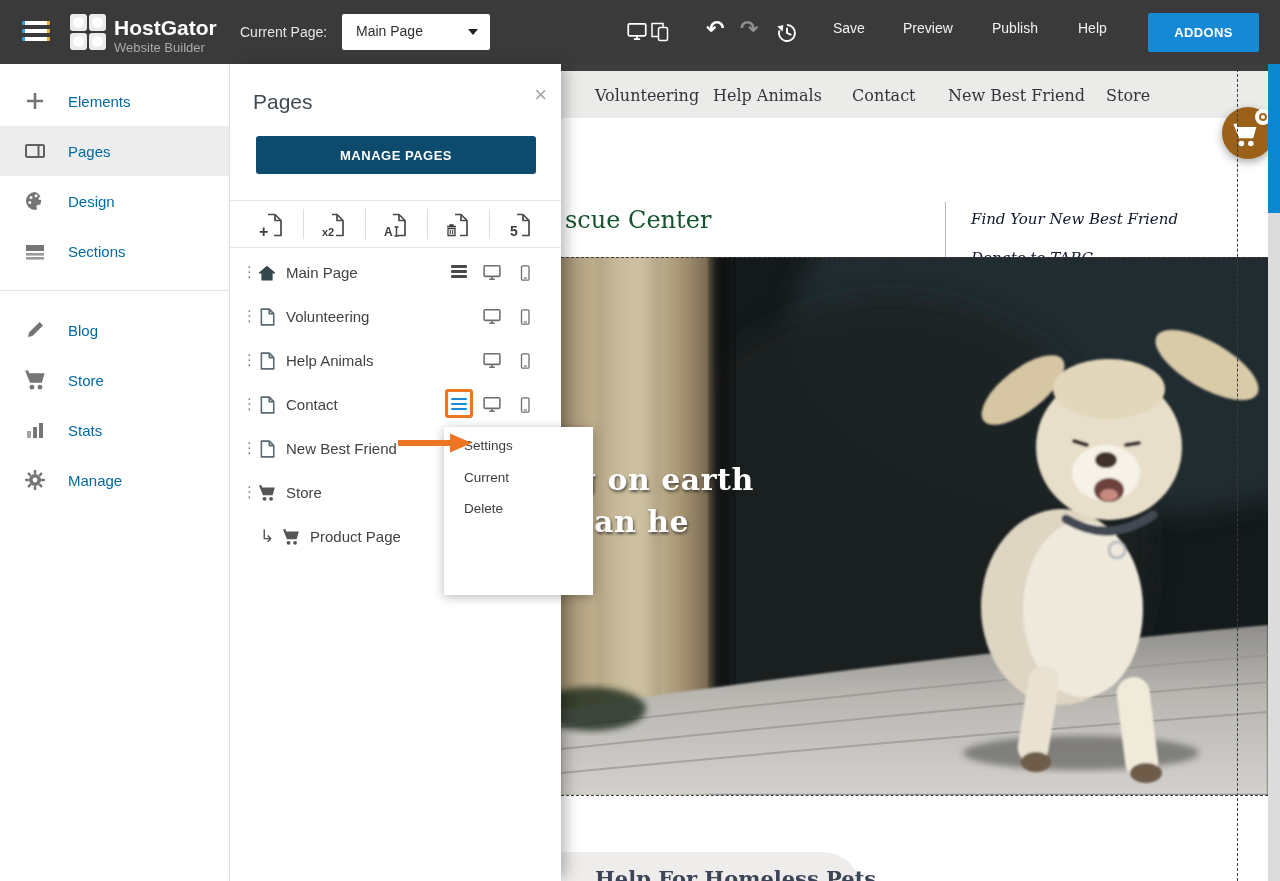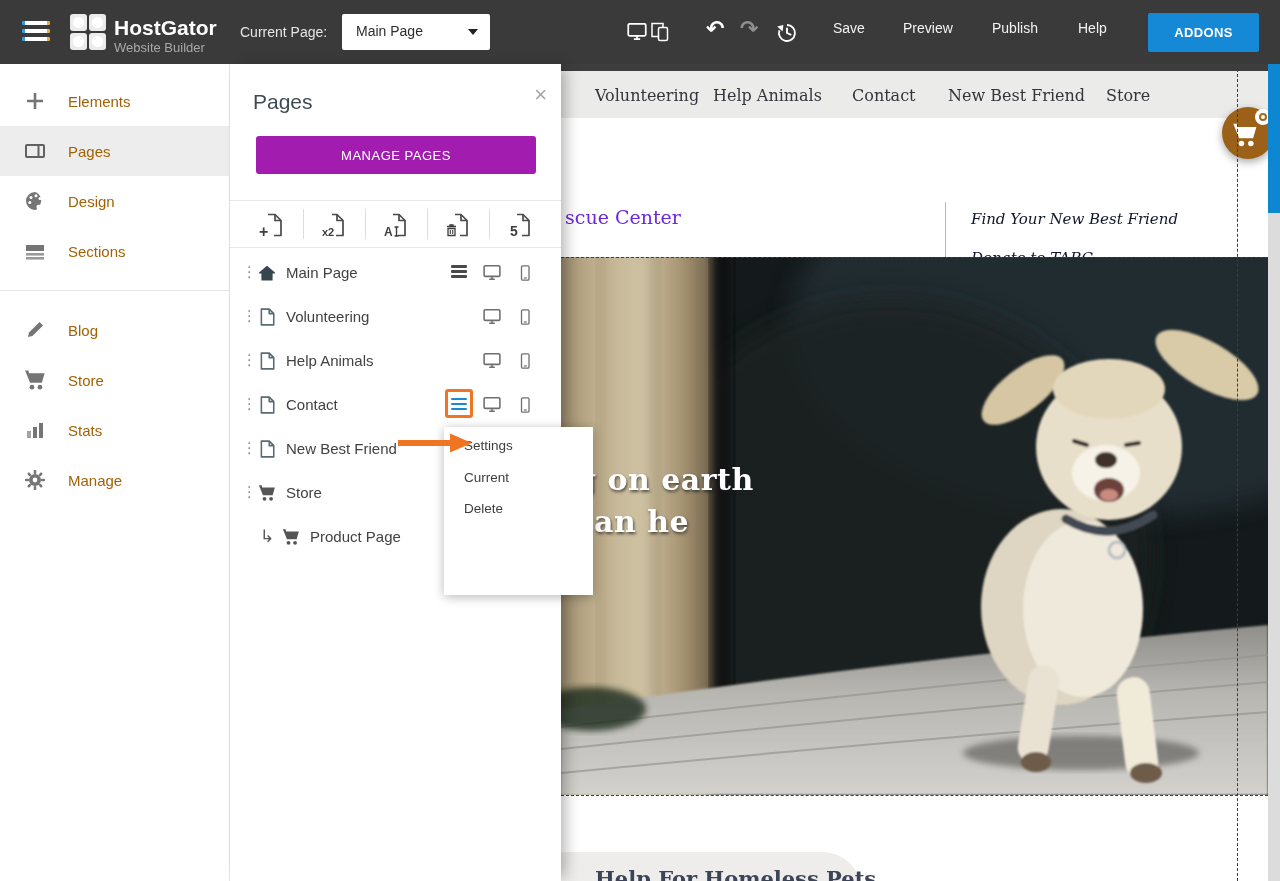--- a/index.html
+++ b/index.html
@@ -34,31 +34,31 @@
   .addons-btn { position:absolute; left:1148px; top:13px; width:111px; height:39px; background:#1689d6;
     color:#fff; font-size:13px; font-weight:bold; letter-spacing:.4px; border:none; border-radius:2px;
     cursor:pointer; font-family:"Liberation Sans", sans-serif; }
 
   
   .sidebar { position:absolute; left:0; top:64px; width:230px; height:817px; background:#fff;
     border-right:1px solid #e3e3e3; z-index:20; padding-top:12px; }
   .side-item { position:relative; height:50px; display:flex; align-items:center; cursor:pointer; }
   .side-item.selected { background:#ededed; }
   .side-item .icn { position:absolute; left:24px; width:22px; height:22px; color:#757575; }
-  .side-item .lbl { position:absolute; left:68px; font-size:15px; color:#a16207; }
+  .side-item .lbl { position:absolute; left:68px; font-size:15px; color:#0369a1; }
   .side-divider { height:1px; background:#e4e4e4; margin:14px 0; }
 
   
   .pages-panel { position:absolute; left:230px; top:64px; width:331px; height:817px; background:#fff;
     box-shadow:8px 0 14px -4px rgba(0,0,0,.30); z-index:40; }
   .panel-title { position:absolute; left:23px; top:26px; font-size:21px; font-weight:500; color:#3f4a52; }
   .panel-close { position:absolute; right:14px; top:20px; font-size:22px; color:#a5a5a5; cursor:pointer;
     line-height:1; }
-  .manage-btn { position:absolute; left:26px; top:72px; width:280px; height:38px; background:#a21caf;
-    color:#fff; font-size:13px; font-weight:normal; letter-spacing:.5px; border:none; border-radius:3px;
+  .manage-btn { position:absolute; left:26px; top:72px; width:280px; height:38px; background:#0c4a6e;
+    color:#fff; font-size:13px; font-weight:bold; letter-spacing:.5px; border:none; border-radius:3px;
     cursor:pointer; font-family:"Liberation Sans", sans-serif; }
   .panel-divider { position:absolute; left:0; width:331px; height:1px; background:#e6e6e6; }
   .panel-toolbar { position:absolute; left:0; top:137px; width:331px; height:46px; }
   .tool { position:absolute; top:6px; width:62px; height:36px; display:flex; align-items:center;
     justify-content:center; cursor:pointer; color:#4a4a4a; }
   .tool-sep { position:absolute; top:8px; height:30px; width:1px; background:#ddd; }
   .rows { position:absolute; left:0; top:187px; width:331px; }
   .prow { position:relative; height:44px; cursor:pointer; }
   .drag-dots { position:absolute; left:12px; top:12px; font-size:15px; color:#8d8d8d; cursor:grab;
     font-family:"DejaVu Sans", sans-serif; line-height:1.3; }
@@ -85,21 +85,21 @@
 
   
   .preview { position:absolute; left:561px; top:64px; width:707px; height:817px; background:#fff;
     overflow:hidden; z-index:10; }
   .topstrip { position:absolute; left:0; top:0; width:707px; height:7px; background:#3d3d3d; }
   .site-nav { position:absolute; left:0; top:7px; width:707px; height:47px; background:#ebebe9; }
   .site-nav .nav-item { position:absolute; top:15px; font-family:"DejaVu Serif", serif; font-size:16px;
     color:#33353c; cursor:pointer; white-space:nowrap; }
   .site-header { position:absolute; left:0; top:54px; width:707px; height:139px; background:#fff; }
   .site-heading { position:absolute; left:4px; top:88px; font-family:"DejaVu Serif", serif;
-    font-size:19px; color:#6d28d9; cursor:pointer; white-space:nowrap; }
+    font-size:24px; color:#14532d; cursor:pointer; white-space:nowrap; }
   .hdr-divider { position:absolute; left:384px; top:84px; height:66px; width:1px; background:#b9b9b9; }
   .hdr-link { position:absolute; left:410px; font-family:"DejaVu Serif", serif; font-size:15px;
     color:#0f172a; cursor:pointer; white-space:nowrap;font-style:italic; }
   .hero { position:absolute; left:0; top:193px; width:707px; height:538px; background:#141a1b;
     cursor:pointer; }
   .hero svg.art { position:absolute; left:0; top:0; }
   .hero-text { position:absolute; font-family:"DejaVu Serif", serif; font-weight:bold; font-size:30px;
     color:#fff; text-shadow:1px 2px 3px rgba(30,30,30,.7); letter-spacing:.5px; white-space:nowrap; }
   .bottom-section { position:absolute; left:0; top:731px; width:707px; height:86px; background:#fff; }
   .bottom-card { position:absolute; left:-30px; top:57px; width:330px; height:70px; background:#efedeb;

